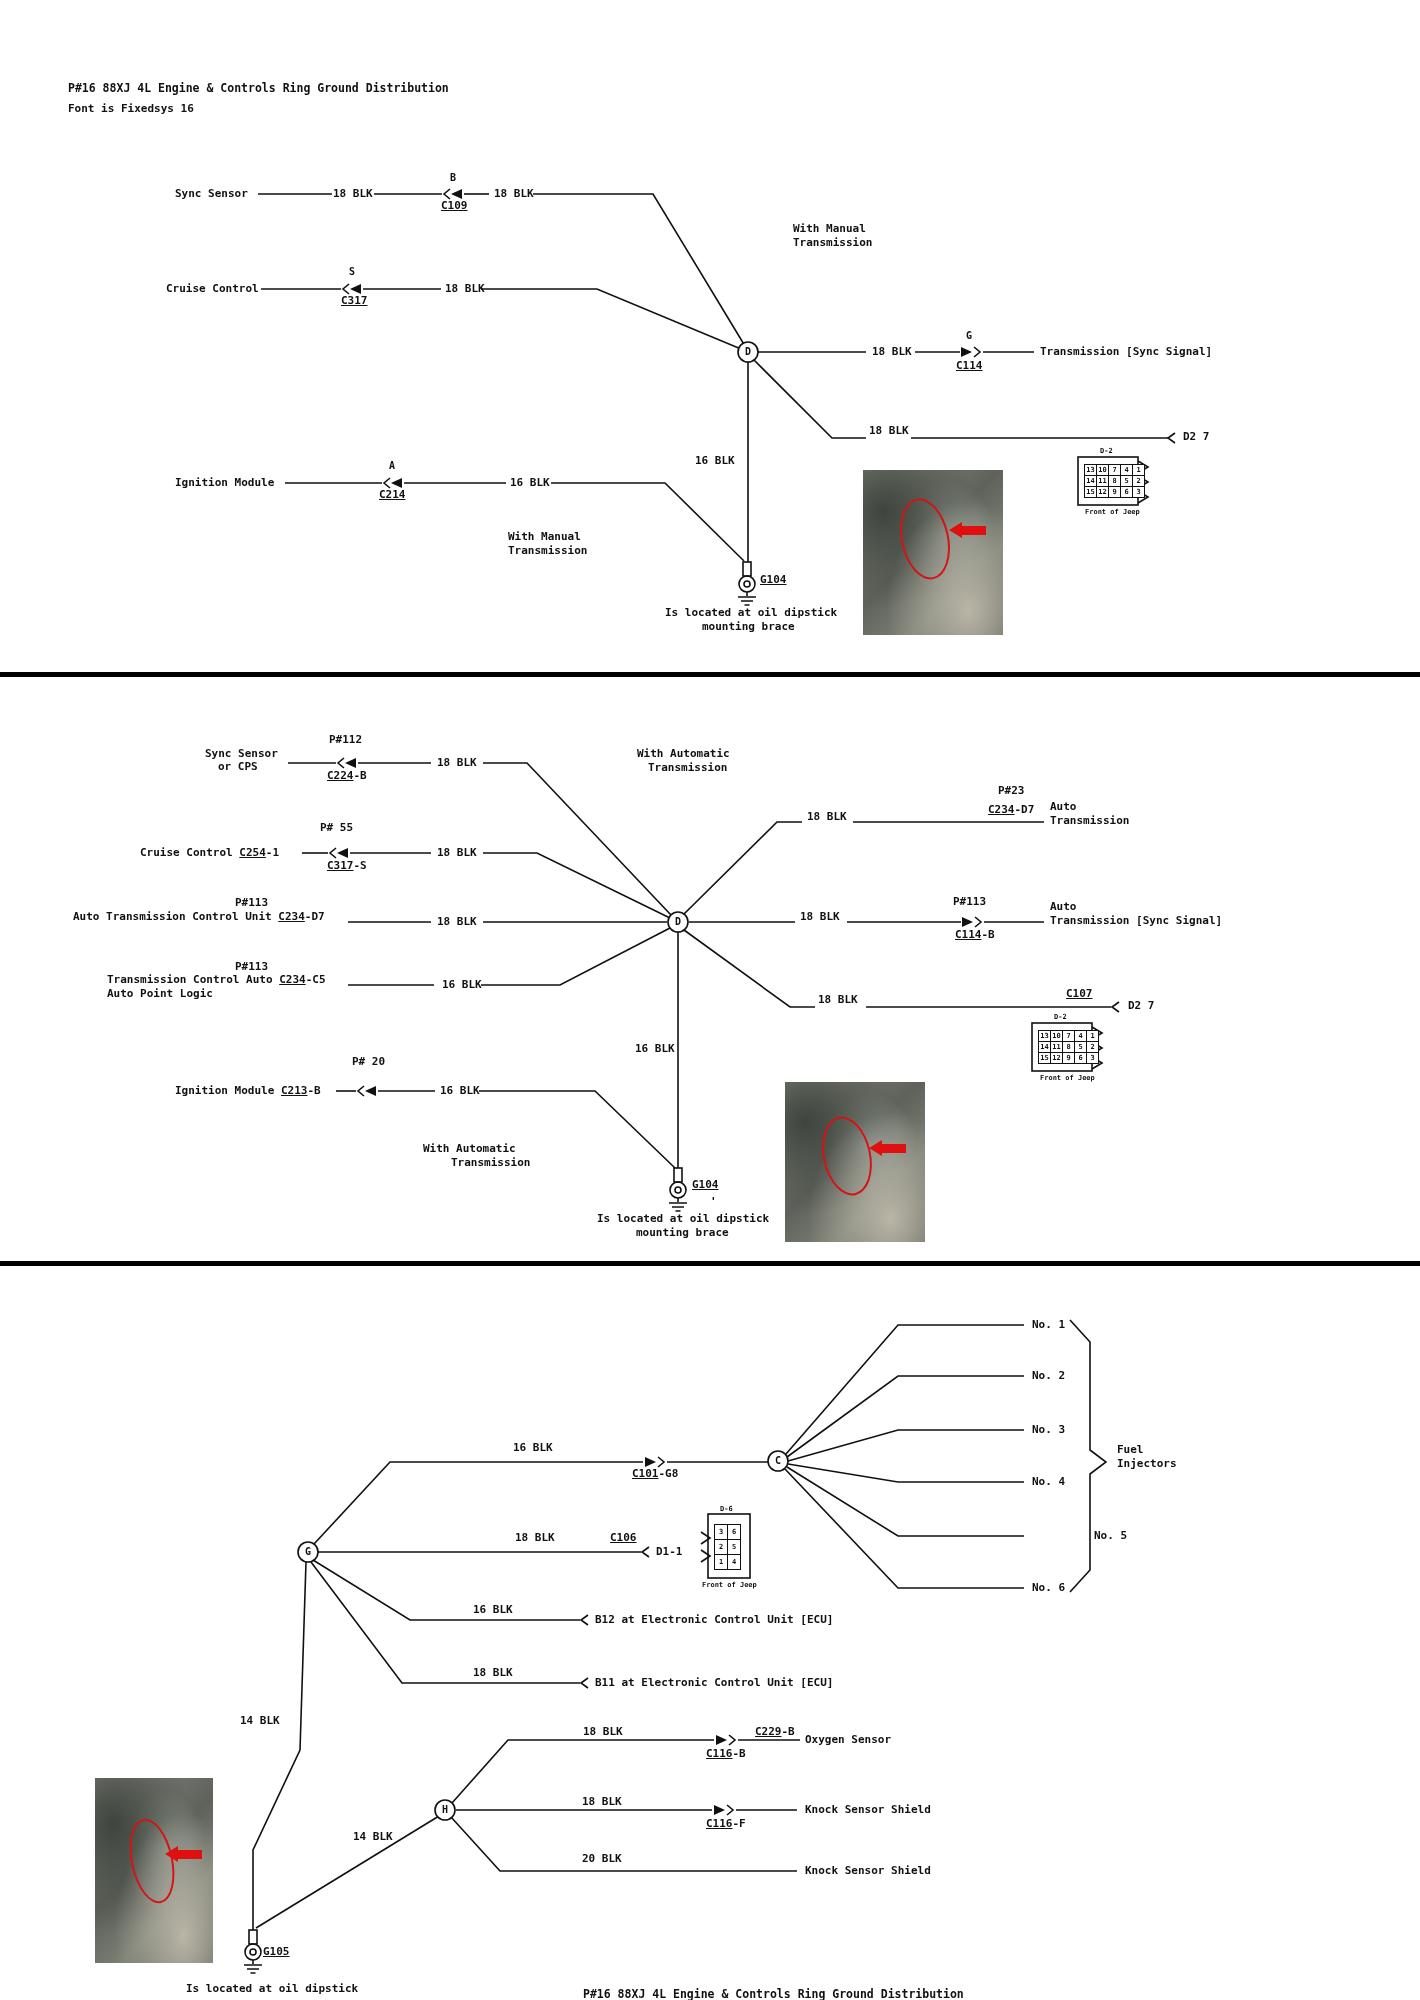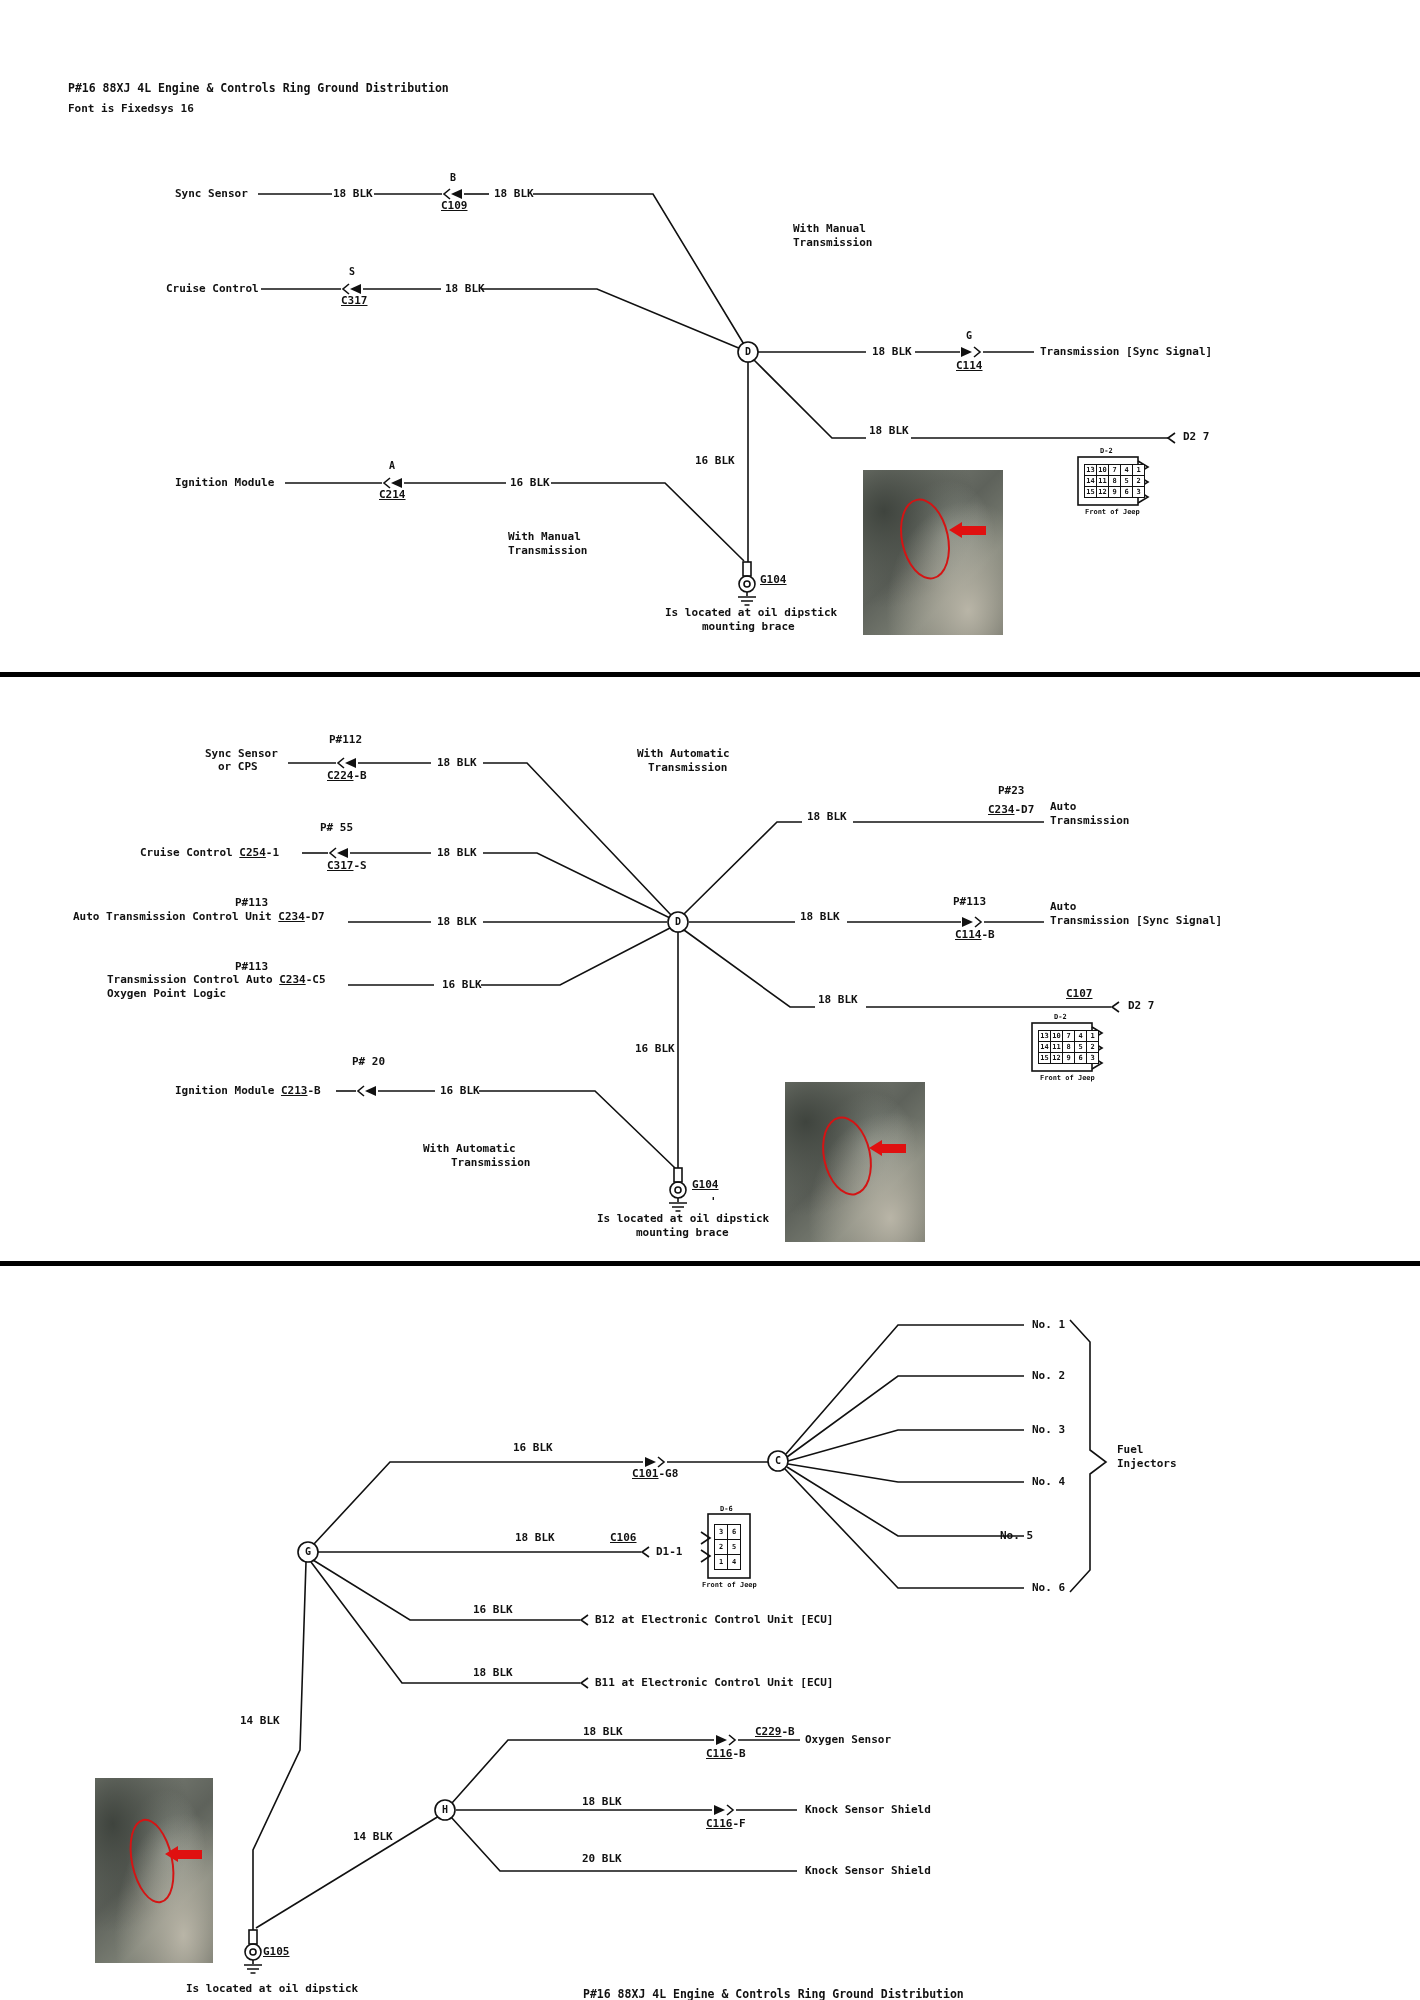--- a/index.html
+++ b/index.html
@@ -227,21 +227,21 @@
   <div class="lb" style="left:648px;top:762px">Transmission</div>
   <div class="lb" style="left:140px;top:847px"><span>Cruise Control </span><span class="u">C254</span><span>-1</span></div>
   <div class="lb" style="left:320px;top:822px">P# 55</div>
   <div class="lb" style="left:327px;top:860px"><span class="u">C317</span><span>-S</span></div>
   <div class="lb" style="left:437px;top:847px">18 BLK</div>
   <div class="lb" style="left:235px;top:897px">P#113</div>
   <div class="lb" style="left:73px;top:911px"><span>Auto Transmission Control Unit </span><span class="u">C234</span><span>-D7</span></div>
   <div class="lb" style="left:437px;top:916px">18 BLK</div>
   <div class="lb" style="left:235px;top:961px">P#113</div>
   <div class="lb" style="left:107px;top:974px"><span>Transmission Control Auto </span><span class="u">C234</span><span>-C5</span></div>
-  <div class="lb" style="left:107px;top:988px">Oxygen Point Logic</div>
+  <div class="lb" style="left:107px;top:988px">Auto Point Logic</div>
   <div class="lb" style="left:442px;top:979px">16 BLK</div>
   <div class="nlb" style="left:668px;top:916px">D</div>
   <div class="lb" style="left:807px;top:811px">18 BLK</div>
   <div class="lb" style="left:998px;top:785px">P#23</div>
   <div class="lb" style="left:988px;top:804px"><span class="u">C234</span><span>-D7</span></div>
   <div class="lb" style="left:1050px;top:801px">Auto</div>
   <div class="lb" style="left:1050px;top:815px">Transmission</div>
   <div class="lb" style="left:800px;top:911px">18 BLK</div>
   <div class="lb" style="left:953px;top:896px">P#113</div>
   <div class="lb" style="left:955px;top:929px"><span class="u">C114</span><span>-B</span></div>
@@ -294,21 +294,21 @@
   <div class="nlb" style="left:435px;top:1804px">H</div>
   <div class="lb" style="left:513px;top:1442px">16 BLK</div>
   <div class="lb" style="left:632px;top:1468px"><span class="u">C101</span><span>-G8</span></div>
   <div class="lb" style="left:515px;top:1532px">18 BLK</div>
   <div class="lb u" style="left:610px;top:1532px">C106</div>
   <div class="lb" style="left:656px;top:1546px">D1-1</div>
   <div class="lb" style="left:1032px;top:1319px">No. 1</div>
   <div class="lb" style="left:1032px;top:1370px">No. 2</div>
   <div class="lb" style="left:1032px;top:1424px">No. 3</div>
   <div class="lb" style="left:1032px;top:1476px">No. 4</div>
-  <div class="lb" style="left:1000px;top:1530px">No. 5</div>
+  <div class="lb" style="left:1094px;top:1530px">No. 5</div>
   <div class="lb" style="left:1032px;top:1582px">No. 6</div>
   <div class="lb" style="left:1117px;top:1444px">Fuel</div>
   <div class="lb" style="left:1117px;top:1458px">Injectors</div>
   <div class="lb" style="left:473px;top:1604px">16 BLK</div>
   <div class="lb" style="left:595px;top:1614px">B12 at Electronic Control Unit [ECU]</div>
   <div class="lb" style="left:473px;top:1667px">18 BLK</div>
   <div class="lb" style="left:595px;top:1677px">B11 at Electronic Control Unit [ECU]</div>
   <div class="lb" style="left:240px;top:1715px">14 BLK</div>
   <div class="lb" style="left:353px;top:1831px">14 BLK</div>
   <div class="lb" style="left:583px;top:1726px">18 BLK</div>

